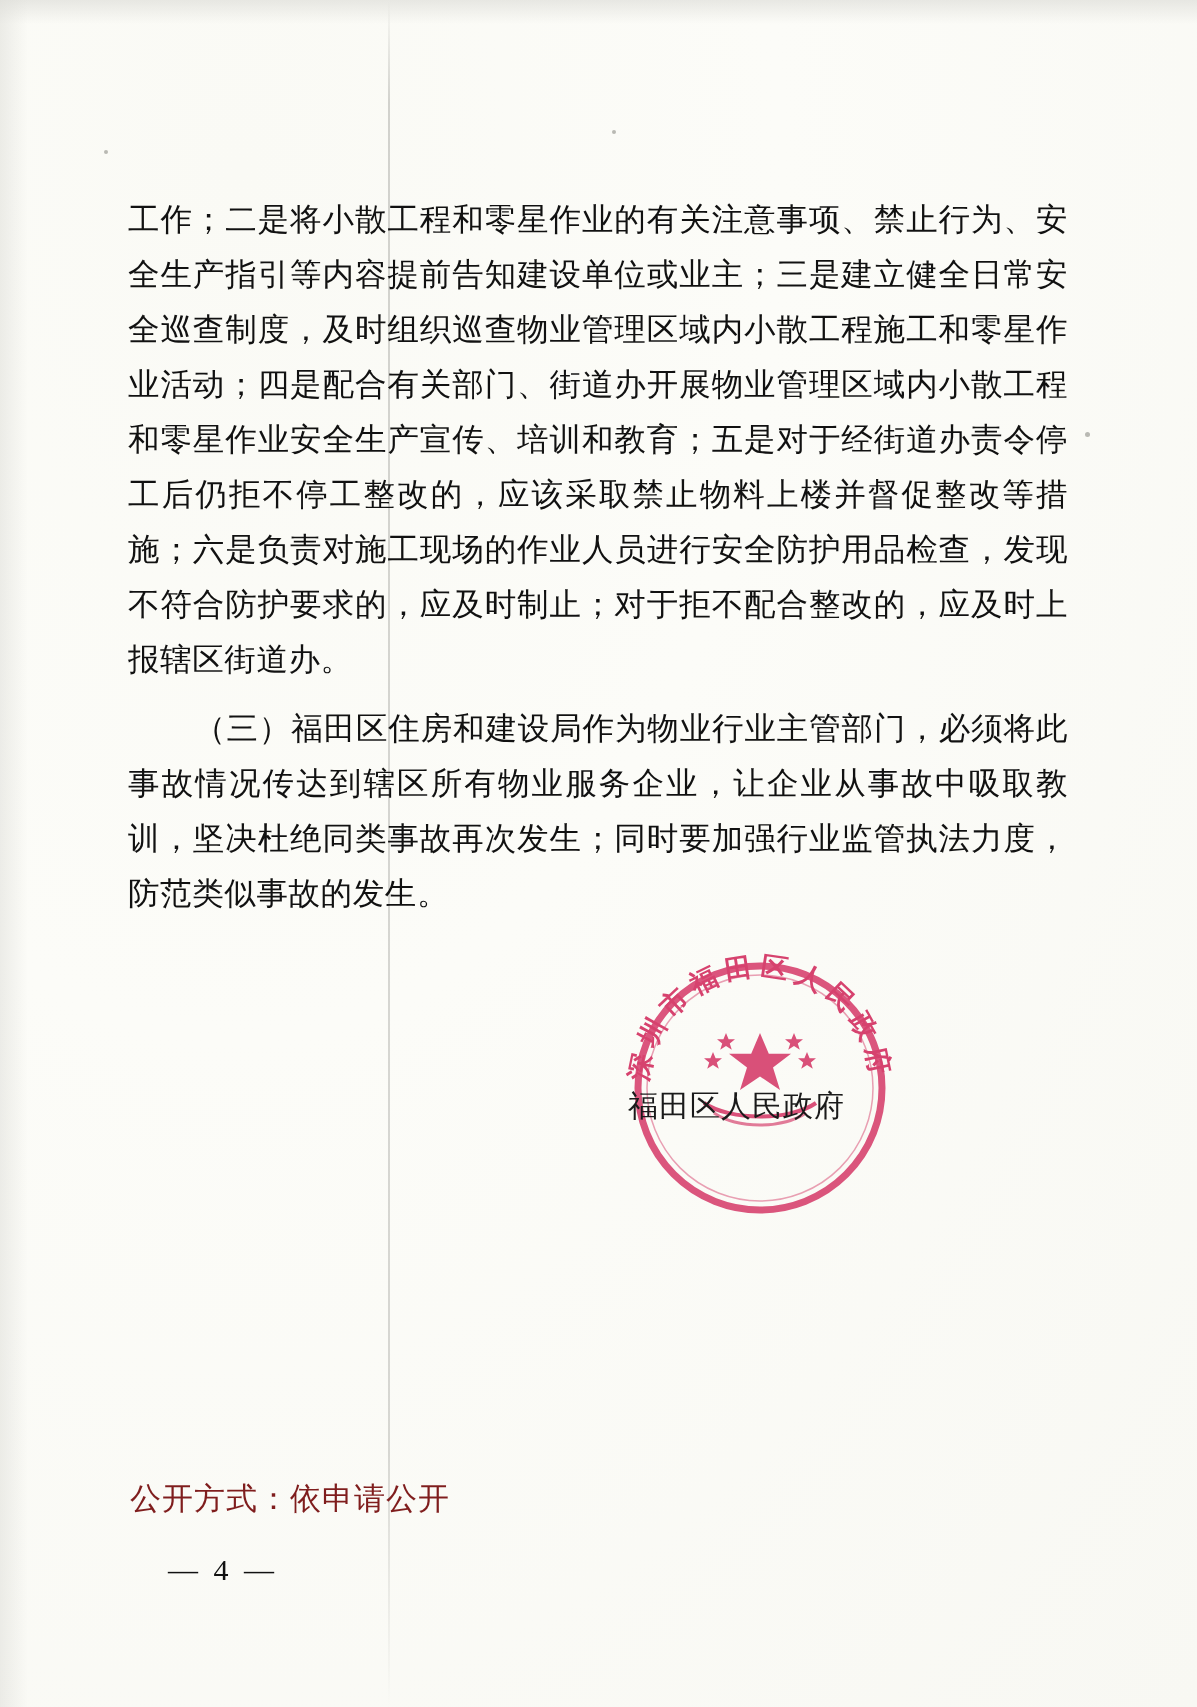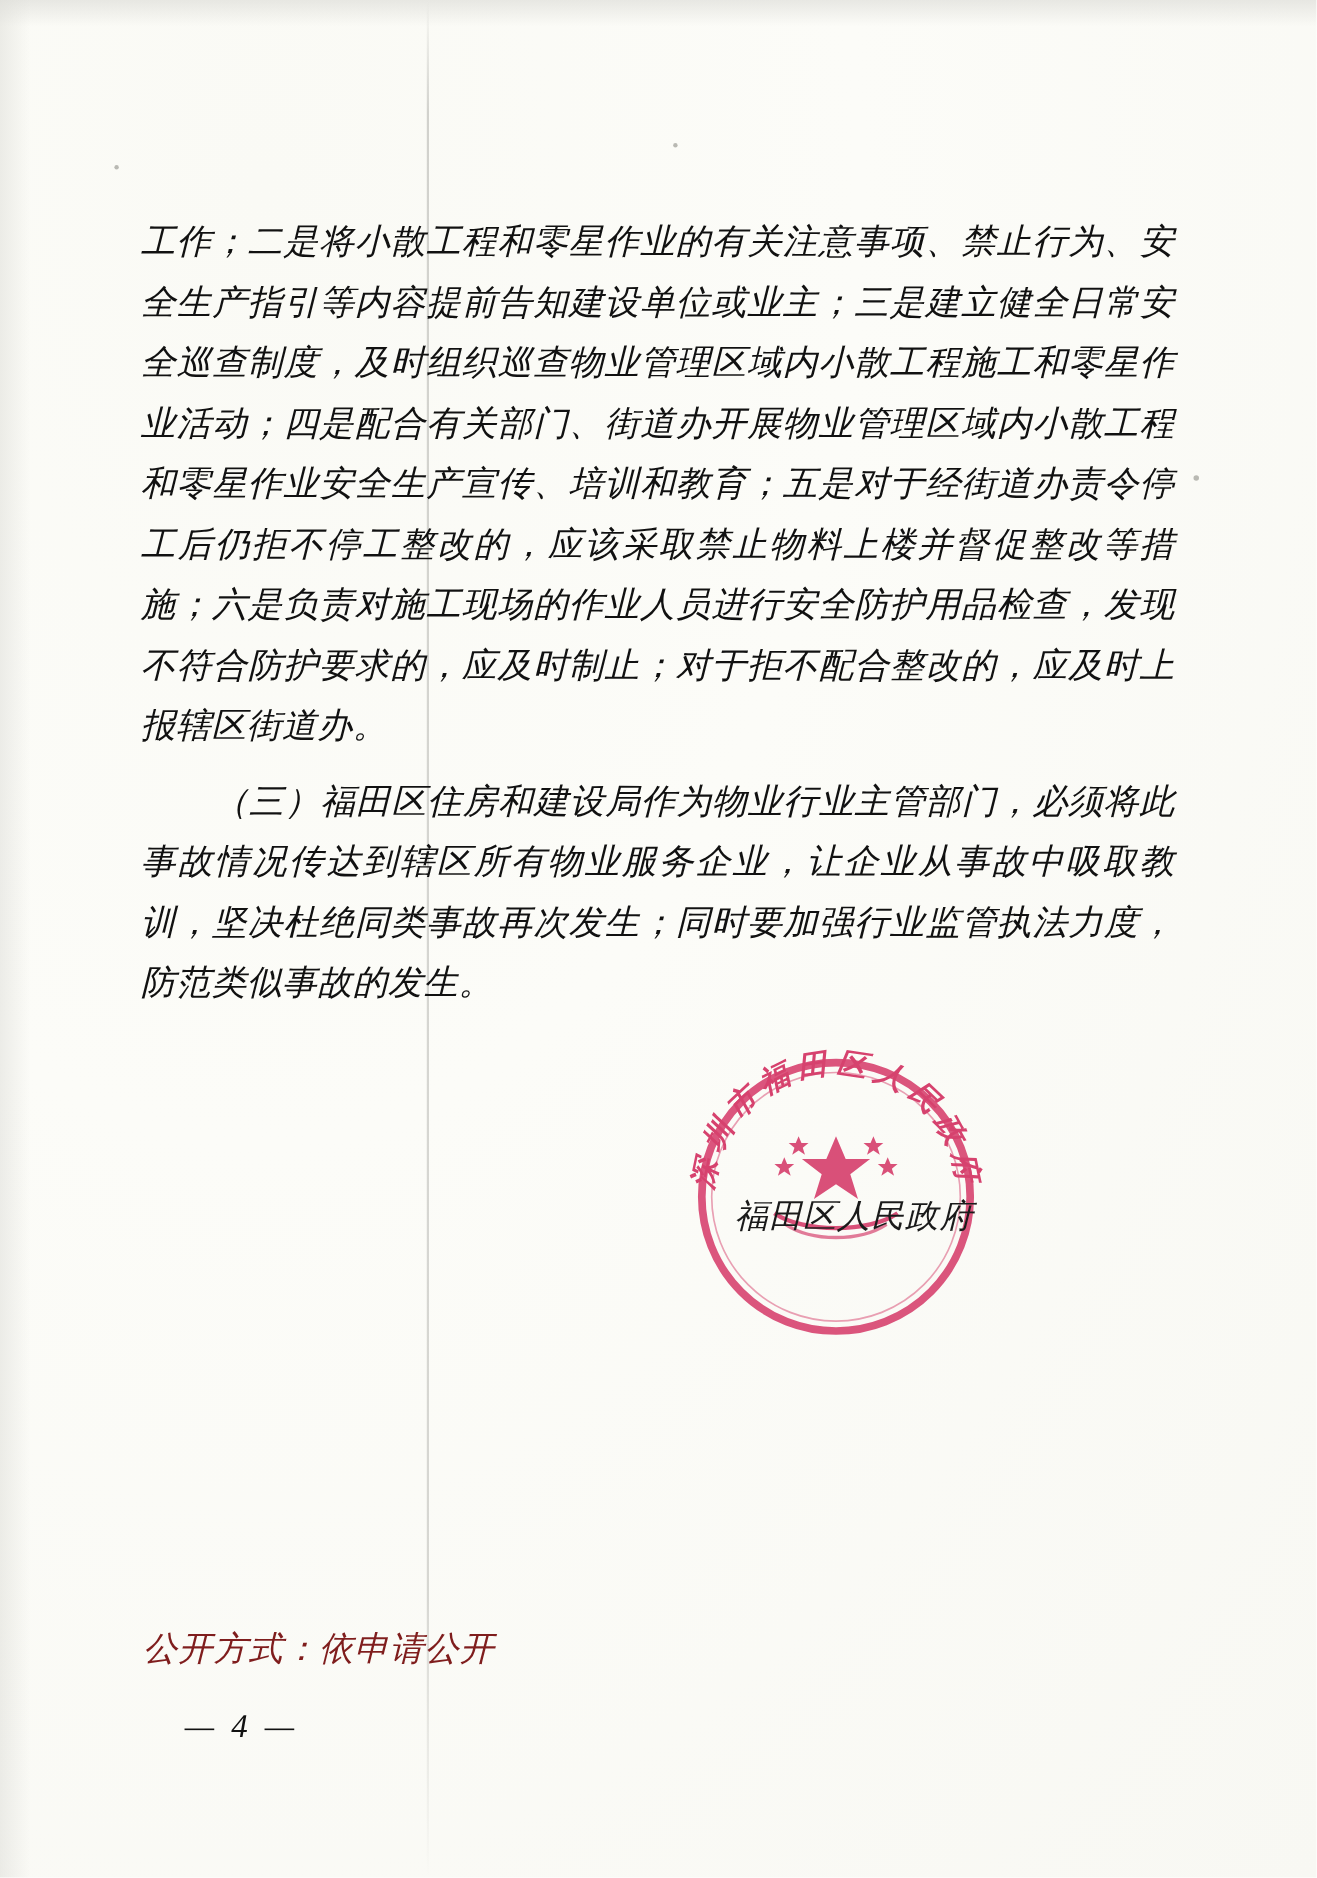--- a/index.html
+++ b/index.html
@@ -9,21 +9,20 @@
   }
   body {
     font-family: "Liberation Serif", "DejaVu Serif", serif;
   }
   .page {
     position: relative;
     width: 1197px;
     height: 1707px;
     background: #fdfdfb;
     overflow: hidden;
-    font-style: italic;
   }
   
   .paper-tint {
     position: absolute;
     inset: 0;
     background:
       radial-gradient(ellipse at 20% 10%, rgba(250,250,245,1) 0%, rgba(252,252,248,1) 40%, rgba(248,248,243,1) 100%);
     pointer-events: none;
   }
   
@@ -70,21 +69,21 @@
   .para {
     margin: 0 0 6px 0;
   }
   .para.indent {
     text-indent: 66px;
     margin-top: 14px;
   }
 
   .signature-block {
     position: absolute;
-    left: 668px;
+    left: 628px;
     top: 1078px;
     font-size: 30px;
     line-height: 56px;
     color: #1a1a1a;
     letter-spacing: 1px;
     z-index: 3;
   }
   .sig-line { white-space: nowrap; }
 
   

